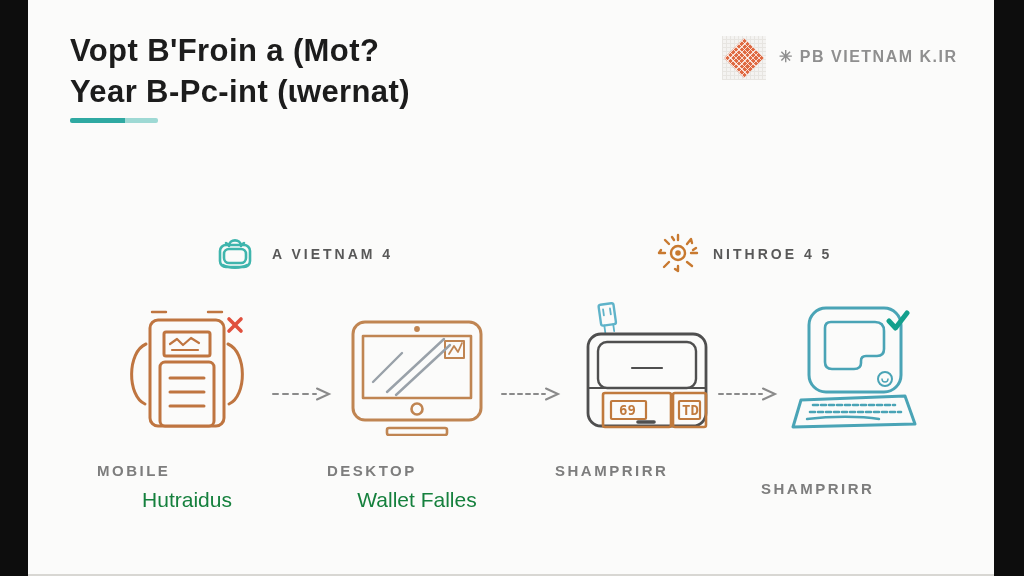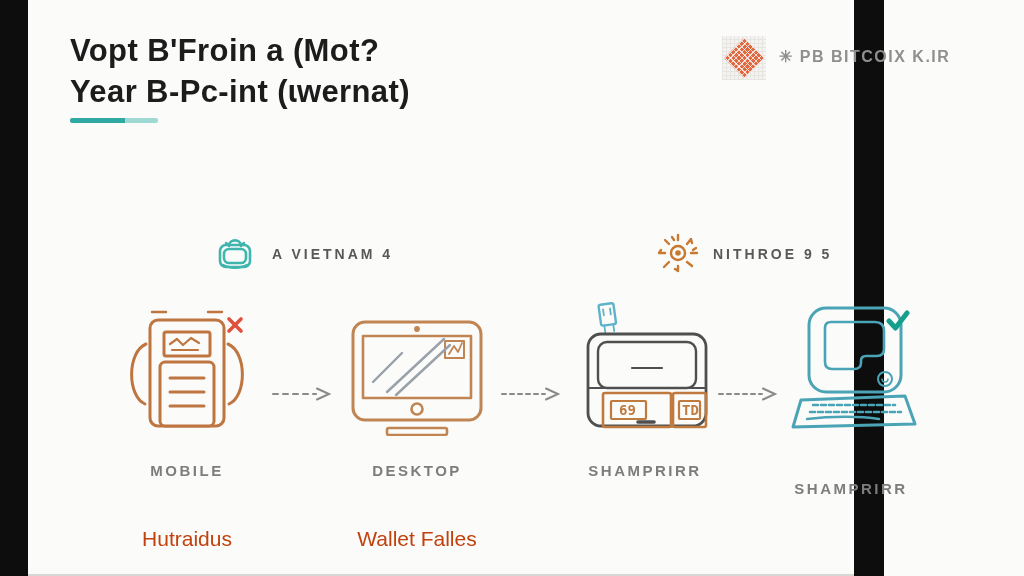--- a/index.html
+++ b/index.html
@@ -1,18 +1,18 @@
 <!DOCTYPE html>
 <html><head>
 <meta charset="utf-8">
 <style>
   * { margin:0; padding:0; box-sizing:border-box; }
   html,body { width:1024px; height:576px; }
   body { font-family:"Liberation Sans", sans-serif; background:#fbfbfa; overflow:hidden; }
-  #stage { position:relative; width:884px; height:576px; background:#fbfbfa;padding-left:48px; }
+  #stage { position:relative; width:1024px; height:576px; background:#fbfbfa;padding-left:48px; }
 
   .letterbox { position:absolute; top:0; height:576px; background:#0d0d0d; }
   #letterbox-left  { left:0; width:28px; }
   #letterbox-right { right:0; width:30px; }
   #bottom-edge { position:absolute; left:28px; right:30px; bottom:0; height:2px; background:#d8d7d3; }
 
   
   #title { position:absolute; left:70px; top:30px; color:#1c1c1c; font-weight:700;
            font-size:31px; line-height:41px; letter-spacing:0.4px; }
   #title-underline { position:absolute; left:70px; top:118px; width:88px; height:5px;
@@ -39,44 +39,44 @@
            color:#585858; white-space:nowrap; }
 
   
   .device { position:absolute; }
   .badge { position:absolute; }
 
   
   .flow-arrow { position:absolute; }
 
   
-  .dev-title { position:absolute; width:180px; text-align:center; font-size:15px;
+  .dev-title { position:absolute; width:180px; text-align:left; font-size:15px;
            font-weight:700; letter-spacing:2.5px; color:#7d7d7d; }
   .dev-caption { position:absolute; width:180px; text-align:center; font-size:21px;
-           color:#c2410c;margin-top:39px; }
+           color:#15803d; }
 </style>
 </head>
 <body>
 
 <div id="stage">
 
   <div id="letterbox-left" class="letterbox"></div>
   <div id="letterbox-right" class="letterbox"></div>
   <div id="bottom-edge"></div>
 
   <div id="title">
     <div>Vopt B'Froin a (Mot?</div>
     <div>Year B-Pc-int (ɩwernat)</div>
   </div>
   <div id="title-underline"></div>
 
   <div id="qr-logo">
     <div id="qr-diamond"></div>
   </div>
-  <div id="brand-text">✳ PB BITCOIX K.IR</div>
+  <div id="brand-text">✳ PB VIETNAM K.IR</div>
 
   <svg class="section-icon" style="left:215px; top:233px;" width="40" height="40" viewBox="0 0 40 40">
     <g fill="none" stroke="#3fb5ad" stroke-width="2.6" stroke-linecap="round" stroke-linejoin="round">
       <path d="M14,13 C14,5.5 26,5.5 26,13"></path>
       <rect x="5" y="12" width="30" height="22" rx="6"></rect>
       <rect x="9" y="16" width="22" height="14" rx="5"></rect>
       <path d="M8,32 C14,35.5 26,35.5 32,32"></path>
       <path d="M11,10 l3,2 M29,10 l-3,2"></path>
     </g>
   </svg>
@@ -91,21 +91,21 @@
       <path d="M36,23 l6,0"></path>
       <path d="M32,32 l5,4"></path>
       <path d="M23,36 l0,5 l-3,-2"></path>
       <path d="M14,32 l-5,5"></path>
       <path d="M10,23 l-6,0 l2,-3"></path>
       <path d="M14,14 l-4,-4"></path>
       <path d="M17,7 l2,3"></path>
       <path d="M41,18 l-3,2"></path>
     </g>
   </svg>
-  <div class="section-label" style="left:713px; top:246px;">NITHROE 9 5</div>
+  <div class="section-label" style="left:713px; top:246px;">NITHROE 4 5</div>
 
   <svg class="device" style="left:112px; top:298px;" width="150" height="140" viewBox="0 0 150 140">
     <g fill="none" stroke="#bf7540" stroke-width="3" stroke-linecap="round" stroke-linejoin="round">
       <path d="M34,46 C15,54 15,98 33,106"></path>
       <path d="M116,46 C135,54 135,98 117,106"></path>
       <rect x="38" y="22" width="74" height="106" rx="8"></rect>
       <rect x="52" y="34" width="46" height="24" rx="2"></rect>
       <path d="M58,46 l7,-5 l6,6 l8,-7 l8,5" stroke-width="2.2"></path>
       <path d="M60,52 h26" stroke-width="2.2"></path>
       <rect x="48" y="64" width="54" height="64" rx="5" fill="#fbfbfa"></rect>

